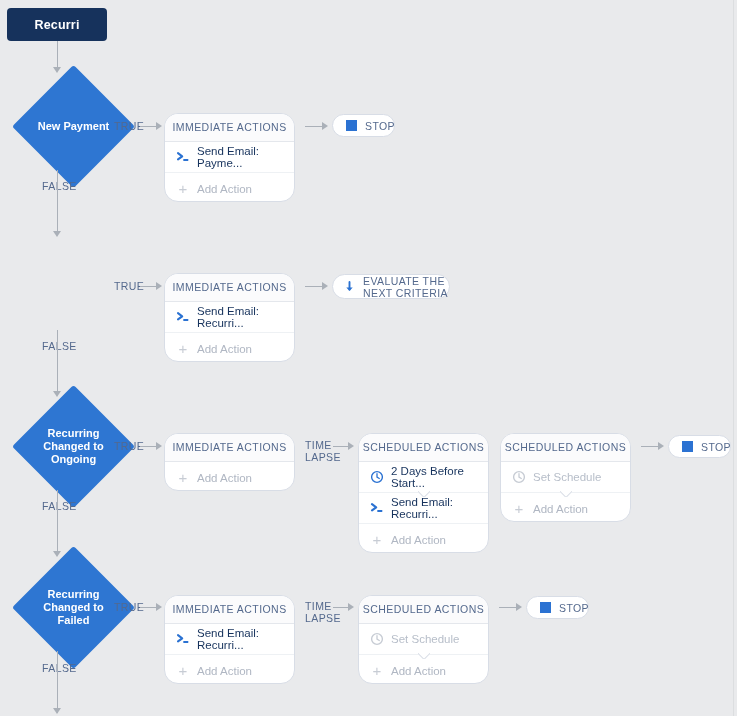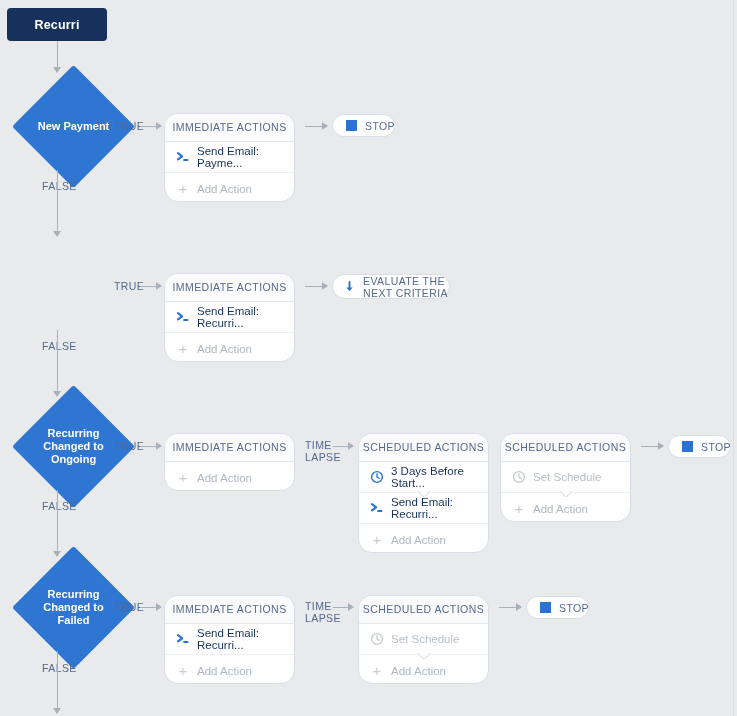--- a/index.html
+++ b/index.html
@@ -347,21 +347,21 @@
 
   <div class="panel" style="left:358px; top:433px; width:131px; height:120px;">
     <div class="panel-header">SCHEDULED ACTIONS</div>
     <div class="panel-row">
       <span class="ic">
         <svg width="14" height="14" viewBox="0 0 14 14">
             <circle cx="7" cy="7" r="5.4" fill="none" stroke="#2b72d2" stroke-width="1.4"></circle>
             <path d="M7 3.7 L7 7.1 L9.3 8.5" fill="none" stroke="#2b72d2" stroke-width="1.3" stroke-linecap="round"></path>
           </svg>
       </span>
-      <span>3 Days Before Start...</span>
+      <span>2 Days Before Start...</span>
       <div class="notch"></div>
     </div>
     <div class="panel-row">
       <span class="ic">
         <svg width="14" height="14" viewBox="0 0 14 14">
             <path d="M2 3.2 L6.2 6.3 L2 9.4" fill="none" stroke="#2b72d2" stroke-width="2.1" stroke-linecap="round" stroke-linejoin="round"></path>
             <rect x="7.2" y="9" width="5.2" height="1.9" rx=".6" fill="#2b72d2"></rect>
           </svg>
       </span>
       <span>Send Email: Recurri...</span>

